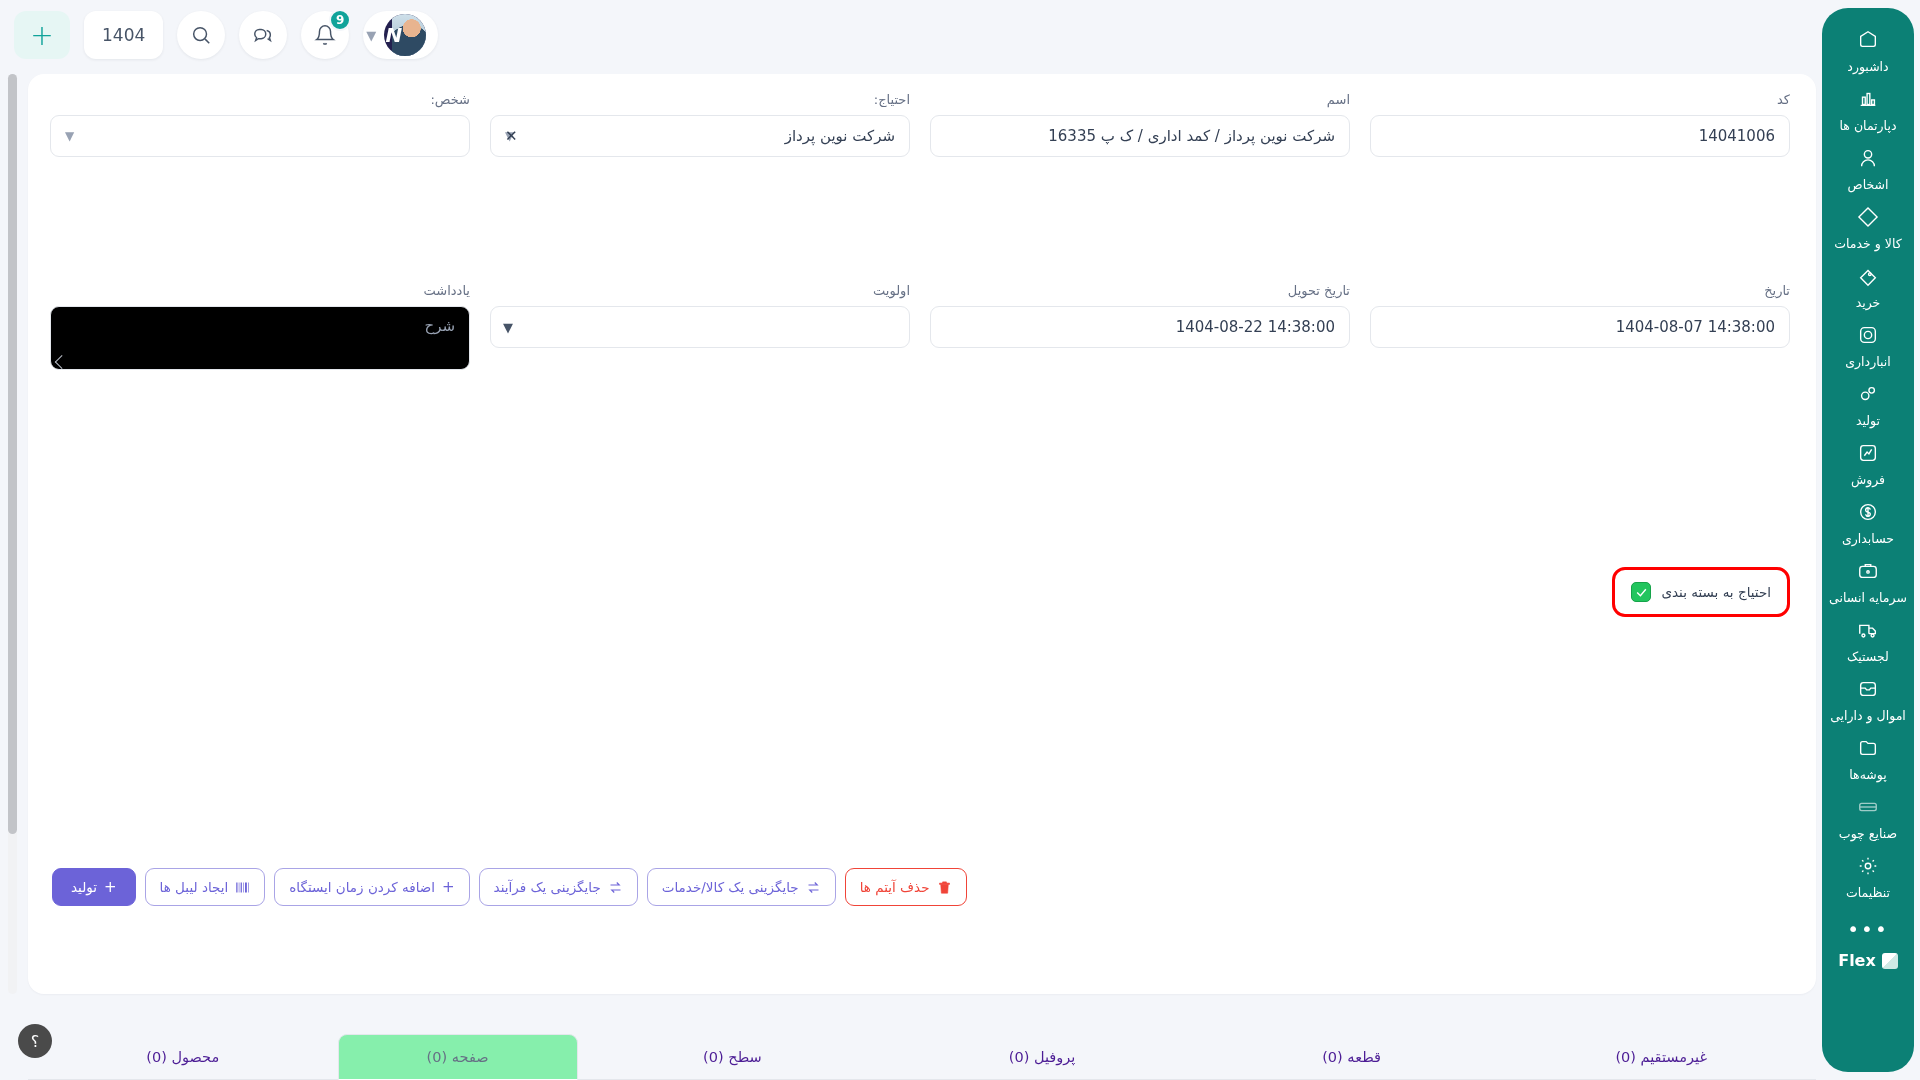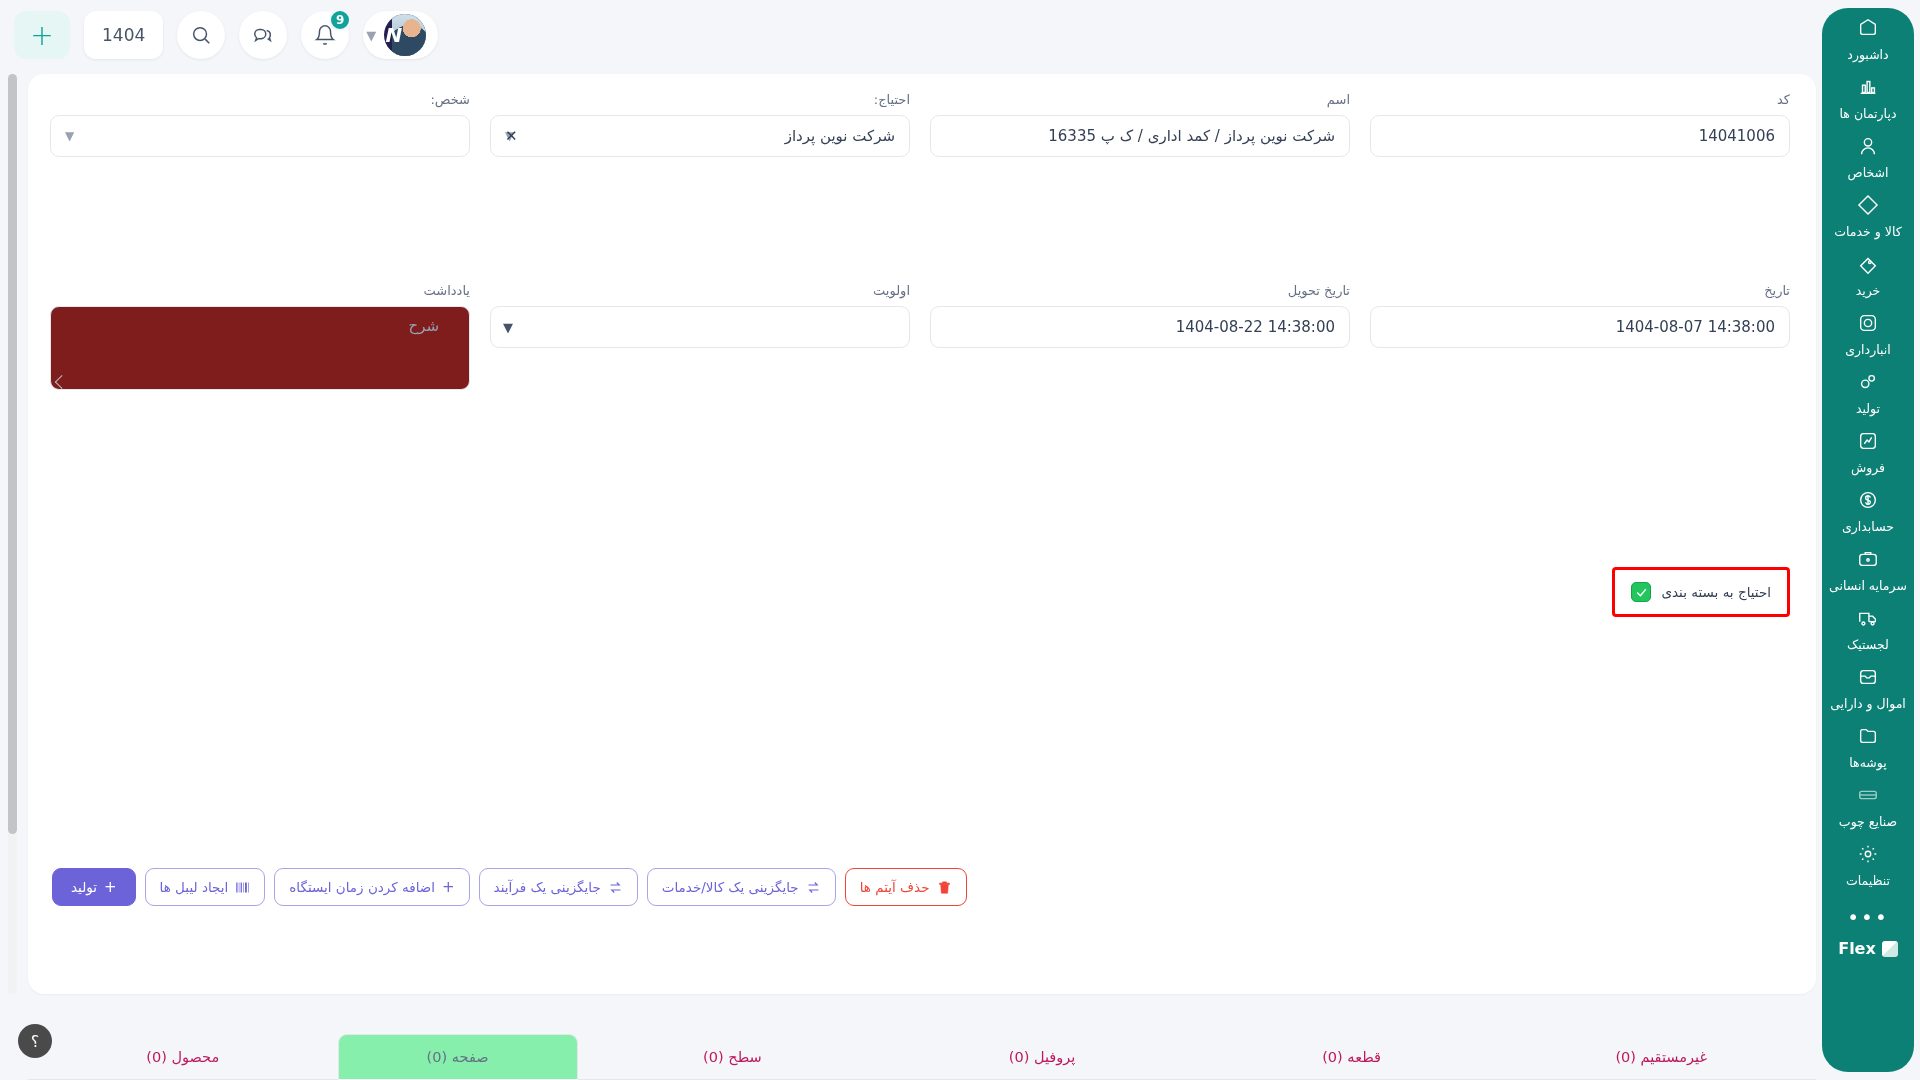--- a/index.html
+++ b/index.html
@@ -68,21 +68,21 @@
     height:48px; width:56px; background:#e6f6f4; border-radius:12px;
     display:flex;align-items:center;justify-content:center;
     color:#10a39a; font-size:28px; font-weight:300; cursor:pointer;
   }
 
   
   .sidebar{
     position:absolute; top:8px; right:6px; width:92px; height:1064px;
     background:#0c8075; border-radius:26px;
     display:flex; flex-direction:column; align-items:center;
-    padding-top:2px; overflow:hidden;
+    padding-top:14px; overflow:hidden;
   }
   .nav-item{
     width:92px; padding:7px 0 6px; text-align:center; color:#fff;
     cursor:pointer; user-select:none;
   }
   .nav-item .ic{ display:block; height:26px; line-height:26px; }
   .nav-item .ic svg{ width:22px;height:22px; stroke:#fff; fill:none; stroke-width:1.5; }
   .nav-item .lb{ display:block; font-size:12.5px; margin-top:4px; line-height:16px; white-space:nowrap;}
   .nav-item.dots{ font-size:20px; letter-spacing:2px; padding:10px 0 4px; }
   .flexlogo{
@@ -117,22 +117,22 @@
     height:42px; border:1px solid #e4e7ec; border-radius:9px; background:#fff;
     display:flex; align-items:center; padding:0 14px; font-size:15px;
     color:#344054; position:relative;
   }
   .fbox .val{ flex:1; text-align:right; }
   .fbox .val.num{ direction:ltr; text-align:right; }
   .fbox .chev{ color:#98a2b3; font-size:12px; margin-right:8px; }
   .fbox .chev-left{ color:#475467; font-size:13px; position:absolute; left:12px; }
   .fbox .clear{ color:#344054; font-size:15px; position:absolute; left:14px; cursor:pointer;}
   .ta{
-    height:84px; border:1px solid #e4e7ec; border-radius:9px; background:#7f1d1d;
-    padding:10px 30px; font-size:15px; color:#98a2b3; text-align:right;
+    height:64px; border:1px solid #e4e7ec; border-radius:9px; background:#000000;
+    padding:10px 14px; font-size:15px; color:#98a2b3; text-align:right;
     position:relative;
   }
   .ta .grip{
     position:absolute; left:3px; bottom:2px; width:10px;height:10px;
     border-left:1px solid #b9bec7; border-bottom:1px solid #b9bec7;
     transform:rotate(45deg) translate(2px,-2px);
   }
 
   
   .cbwrap{
@@ -164,21 +164,21 @@
   .btn svg{ width:15px;height:15px; }
 
   
   .tabs{
     position:absolute; left:28px; right:104px; bottom:0; height:76px;
     display:flex; flex-direction:row-reverse; align-items:flex-end;
     background:#f4f6fa;
   }
   .tab{
     flex:1; height:46px; display:flex; align-items:center; justify-content:center;
-    font-size:14.5px; color:#be185d; cursor:pointer;
+    font-size:14.5px; color:#4c1d95; cursor:pointer;
     border-bottom:1px solid #e4e7ec;
   }
   .tab.active{
     background:#86efac; border:1px solid #e4e7ec; border-bottom-color:#fff;
     border-radius:9px 9px 0 0; color:#667085; max-width:240px;
   }
   .helpbtn{
     position:absolute; left:18px; bottom:22px; width:34px;height:34px;
     border-radius:50%; background:#4a4a4a; color:#fff;
     display:flex;align-items:center;justify-content:center; font-size:16px;
@@ -288,21 +288,21 @@
     </div>
 
     <div class="field" style="top:209px; right:1346px; width:420px;">
       <div class="flabel">یادداشت</div>
       <div class="ta">
         <span>شرح</span>
         <span class="grip"></span>
       </div>
     </div>
 
-    <div class="cbwrap" style="top:493px; right:26px;">
+    <div class="cbwrap" style="top:493px; right:26px;border-radius:13px;">
       <span class="lbl">احتیاج به بسته بندی</span>
       <span class="cbx">
         <svg viewBox="0 0 24 24">
             <polyline points="4,12 10,18 20,6"></polyline>
           </svg>
       </span>
     </div>
 
     <div class="btnrow" style="top:794px; left:24px;">
       <div class="btn danger">

